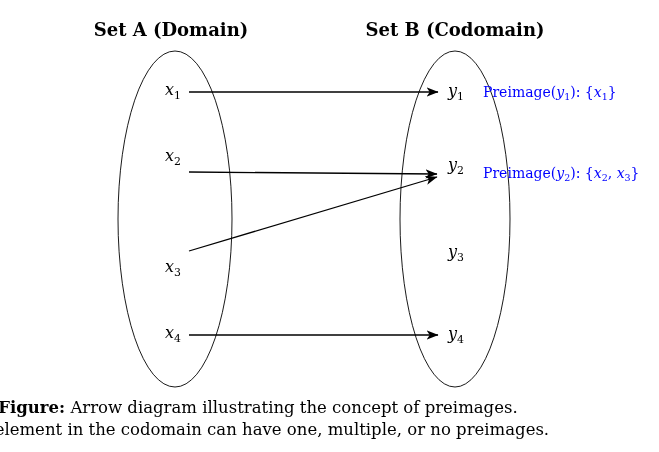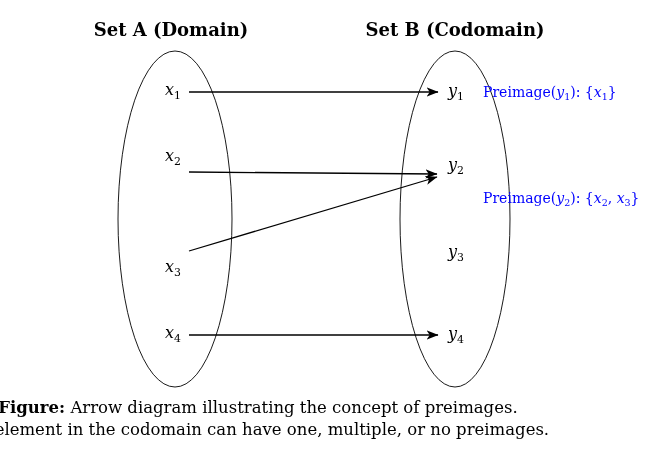--- a/index.html
+++ b/index.html
@@ -99,14 +99,14 @@
 
 <div class="el-label" style="left: 173px; top: 91px;"><span class="seg-i">x</span><span class="seg-s">1</span></div>
     <div class="el-label" style="left: 173px; top: 157px;"><span class="seg-i">x</span><span class="seg-s">2</span></div>
     <div class="el-label" style="left: 173px; top: 268px;"><span class="seg-i">x</span><span class="seg-s">3</span></div>
     <div class="el-label" style="left: 173px; top: 334px;"><span class="seg-i">x</span><span class="seg-s">4</span></div>
     <div class="el-label" style="left: 456px; top: 92px;"><span class="seg-i">y</span><span class="seg-s">1</span></div>
     <div class="el-label" style="left: 456px; top: 166px;"><span class="seg-i">y</span><span class="seg-s">2</span></div>
     <div class="el-label" style="left: 456px; top: 253px;"><span class="seg-i">y</span><span class="seg-s">3</span></div>
     <div class="el-label" style="left: 456px; top: 335px;"><span class="seg-i">y</span><span class="seg-s">4</span></div>
     <div class="annot" style="left: 483px; top: 93px;"><span class="seg-n">Preimage(</span><span class="seg-i">y</span><span class="seg-s">1</span><span class="seg-n">): </span><span class="seg-n">{</span><span class="seg-i">x</span><span class="seg-s">1</span><span class="seg-n">}</span></div>
-    <div class="annot" style="left: 483px; top: 174px; margin-top: 25px;"><span class="seg-n">Preimage(</span><span class="seg-i">y</span><span class="seg-s">2</span><span class="seg-n">): </span><span class="seg-n">{</span><span class="seg-i">x</span><span class="seg-s">2</span><span class="seg-n">, </span><span class="seg-i">x</span><span class="seg-s">3</span><span class="seg-n">}</span></div>
+    <div class="annot" style="left: 483px; top: 174px;"><span class="seg-n">Preimage(</span><span class="seg-i">y</span><span class="seg-s">2</span><span class="seg-n">): </span><span class="seg-n">{</span><span class="seg-i">x</span><span class="seg-s">2</span><span class="seg-n">, </span><span class="seg-i">x</span><span class="seg-s">3</span><span class="seg-n">}</span></div>
   </div>
 
 </body></html>

